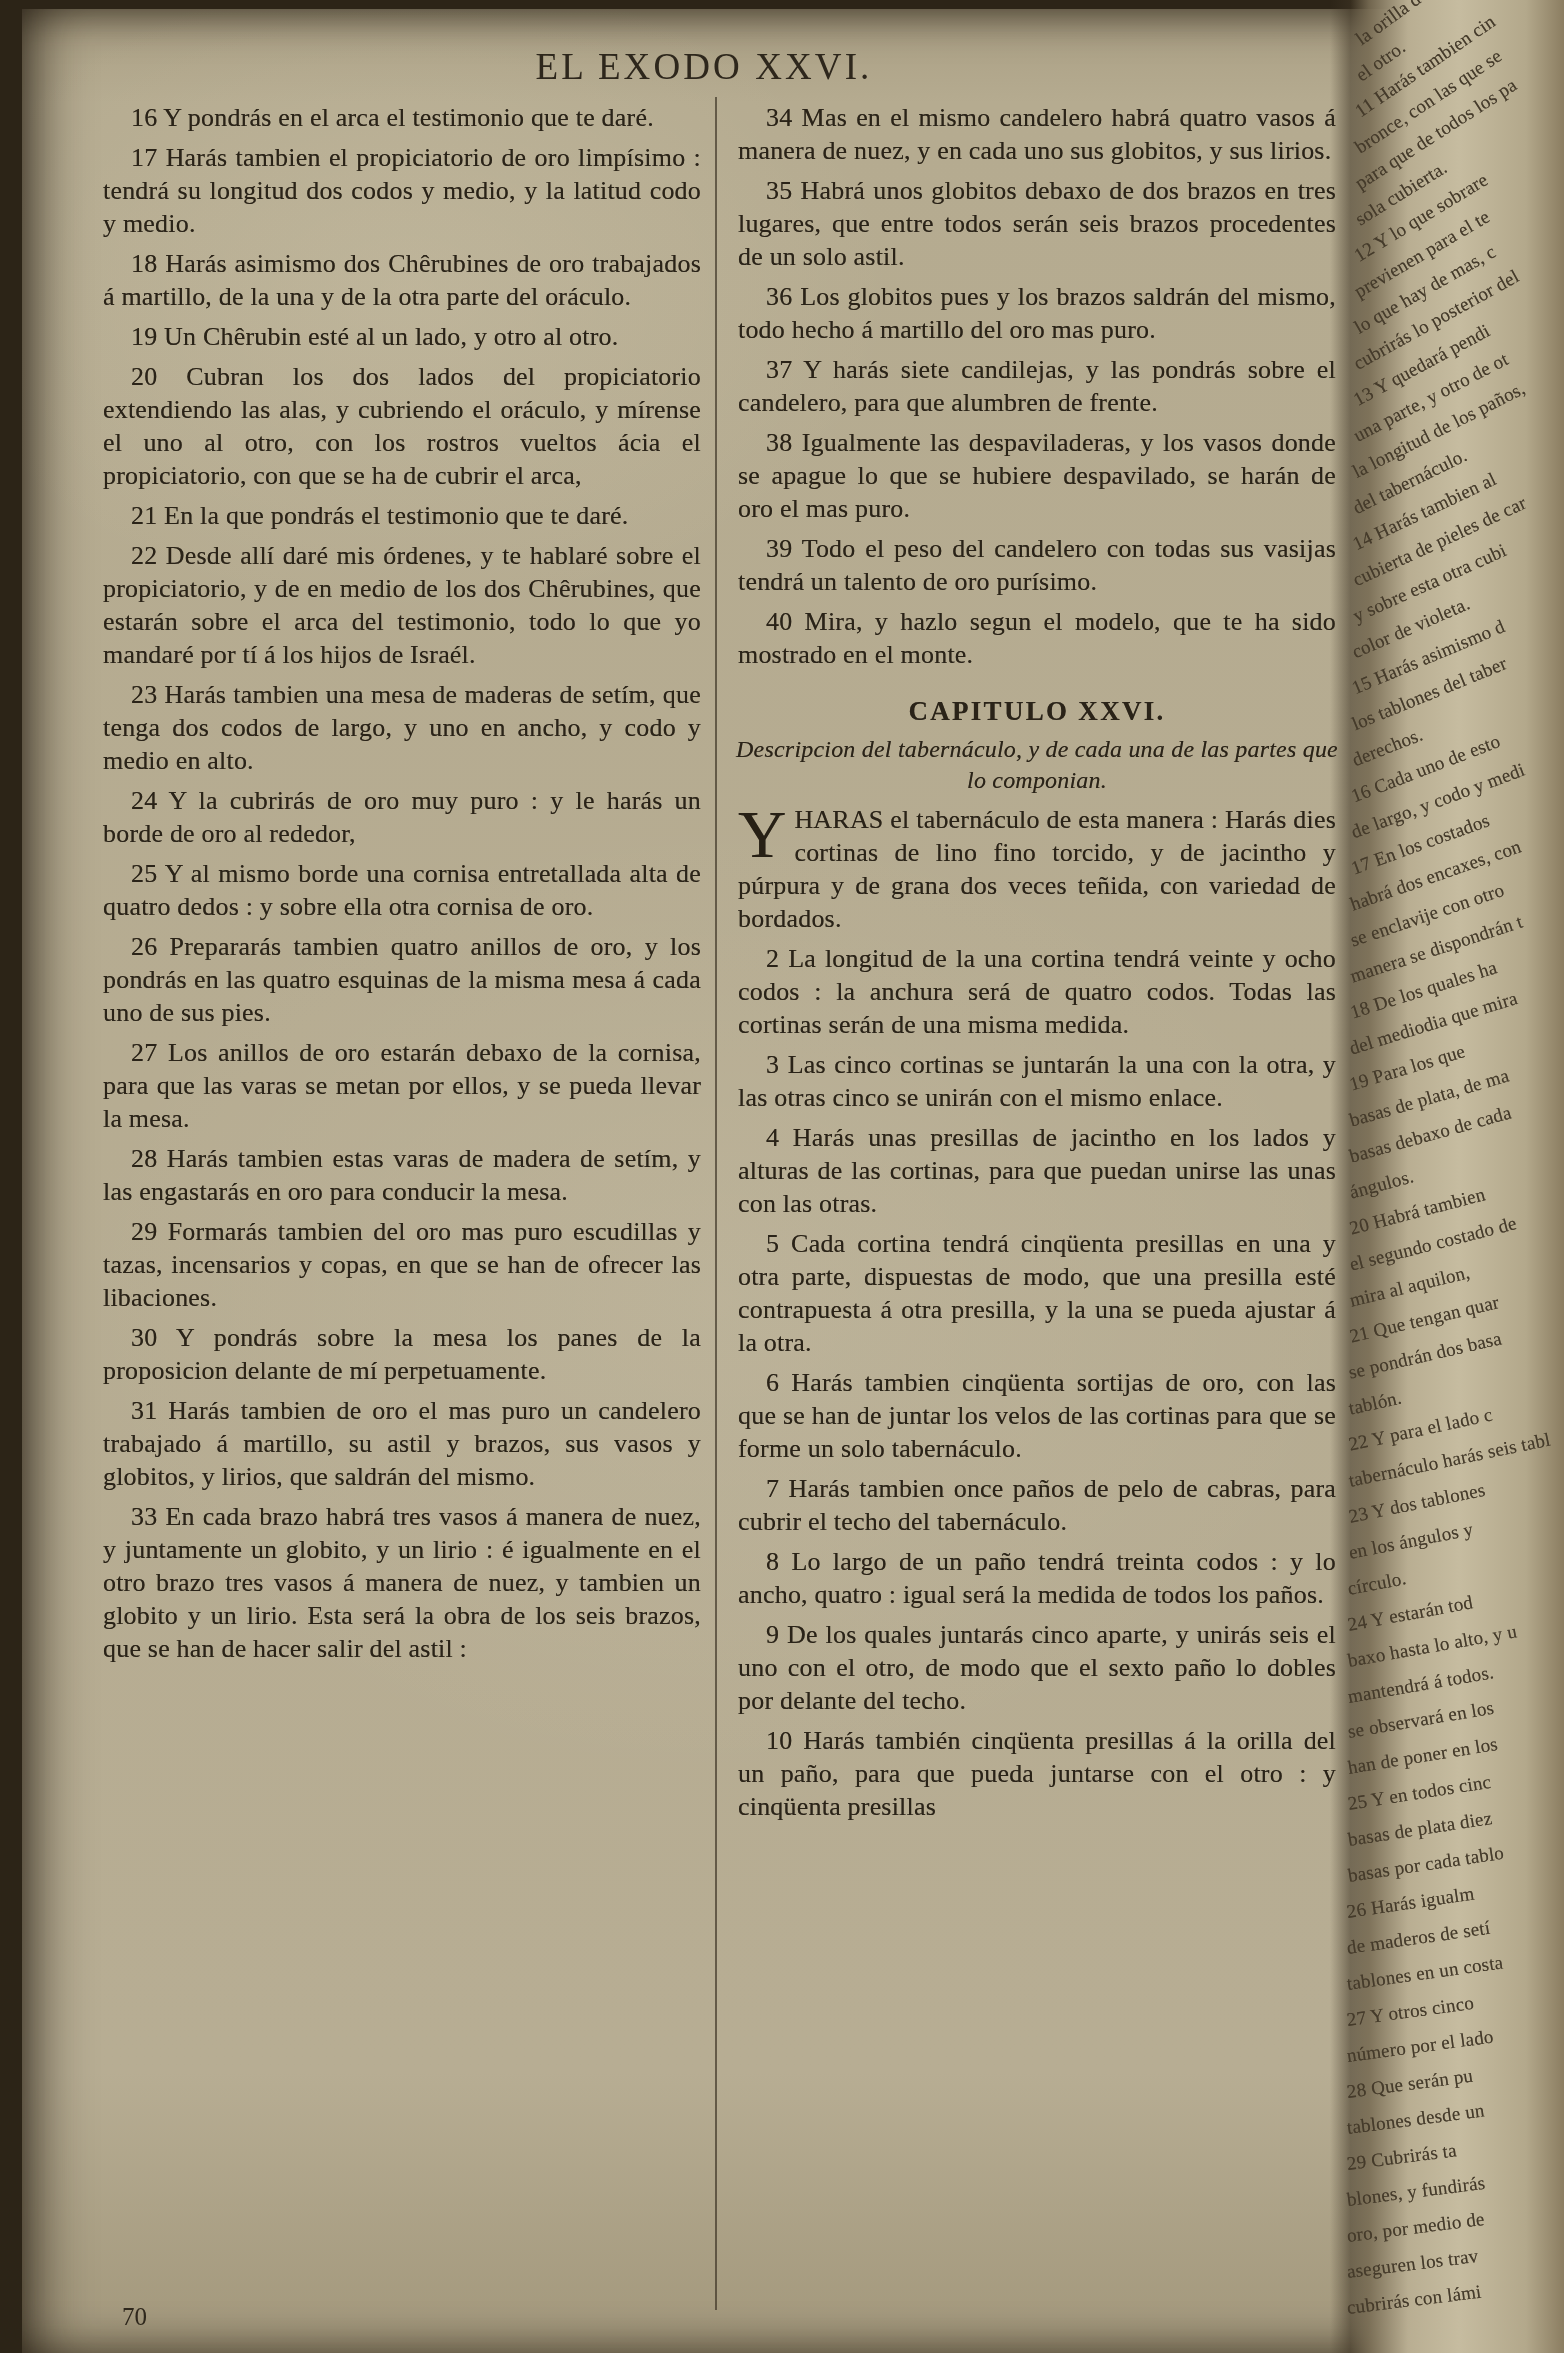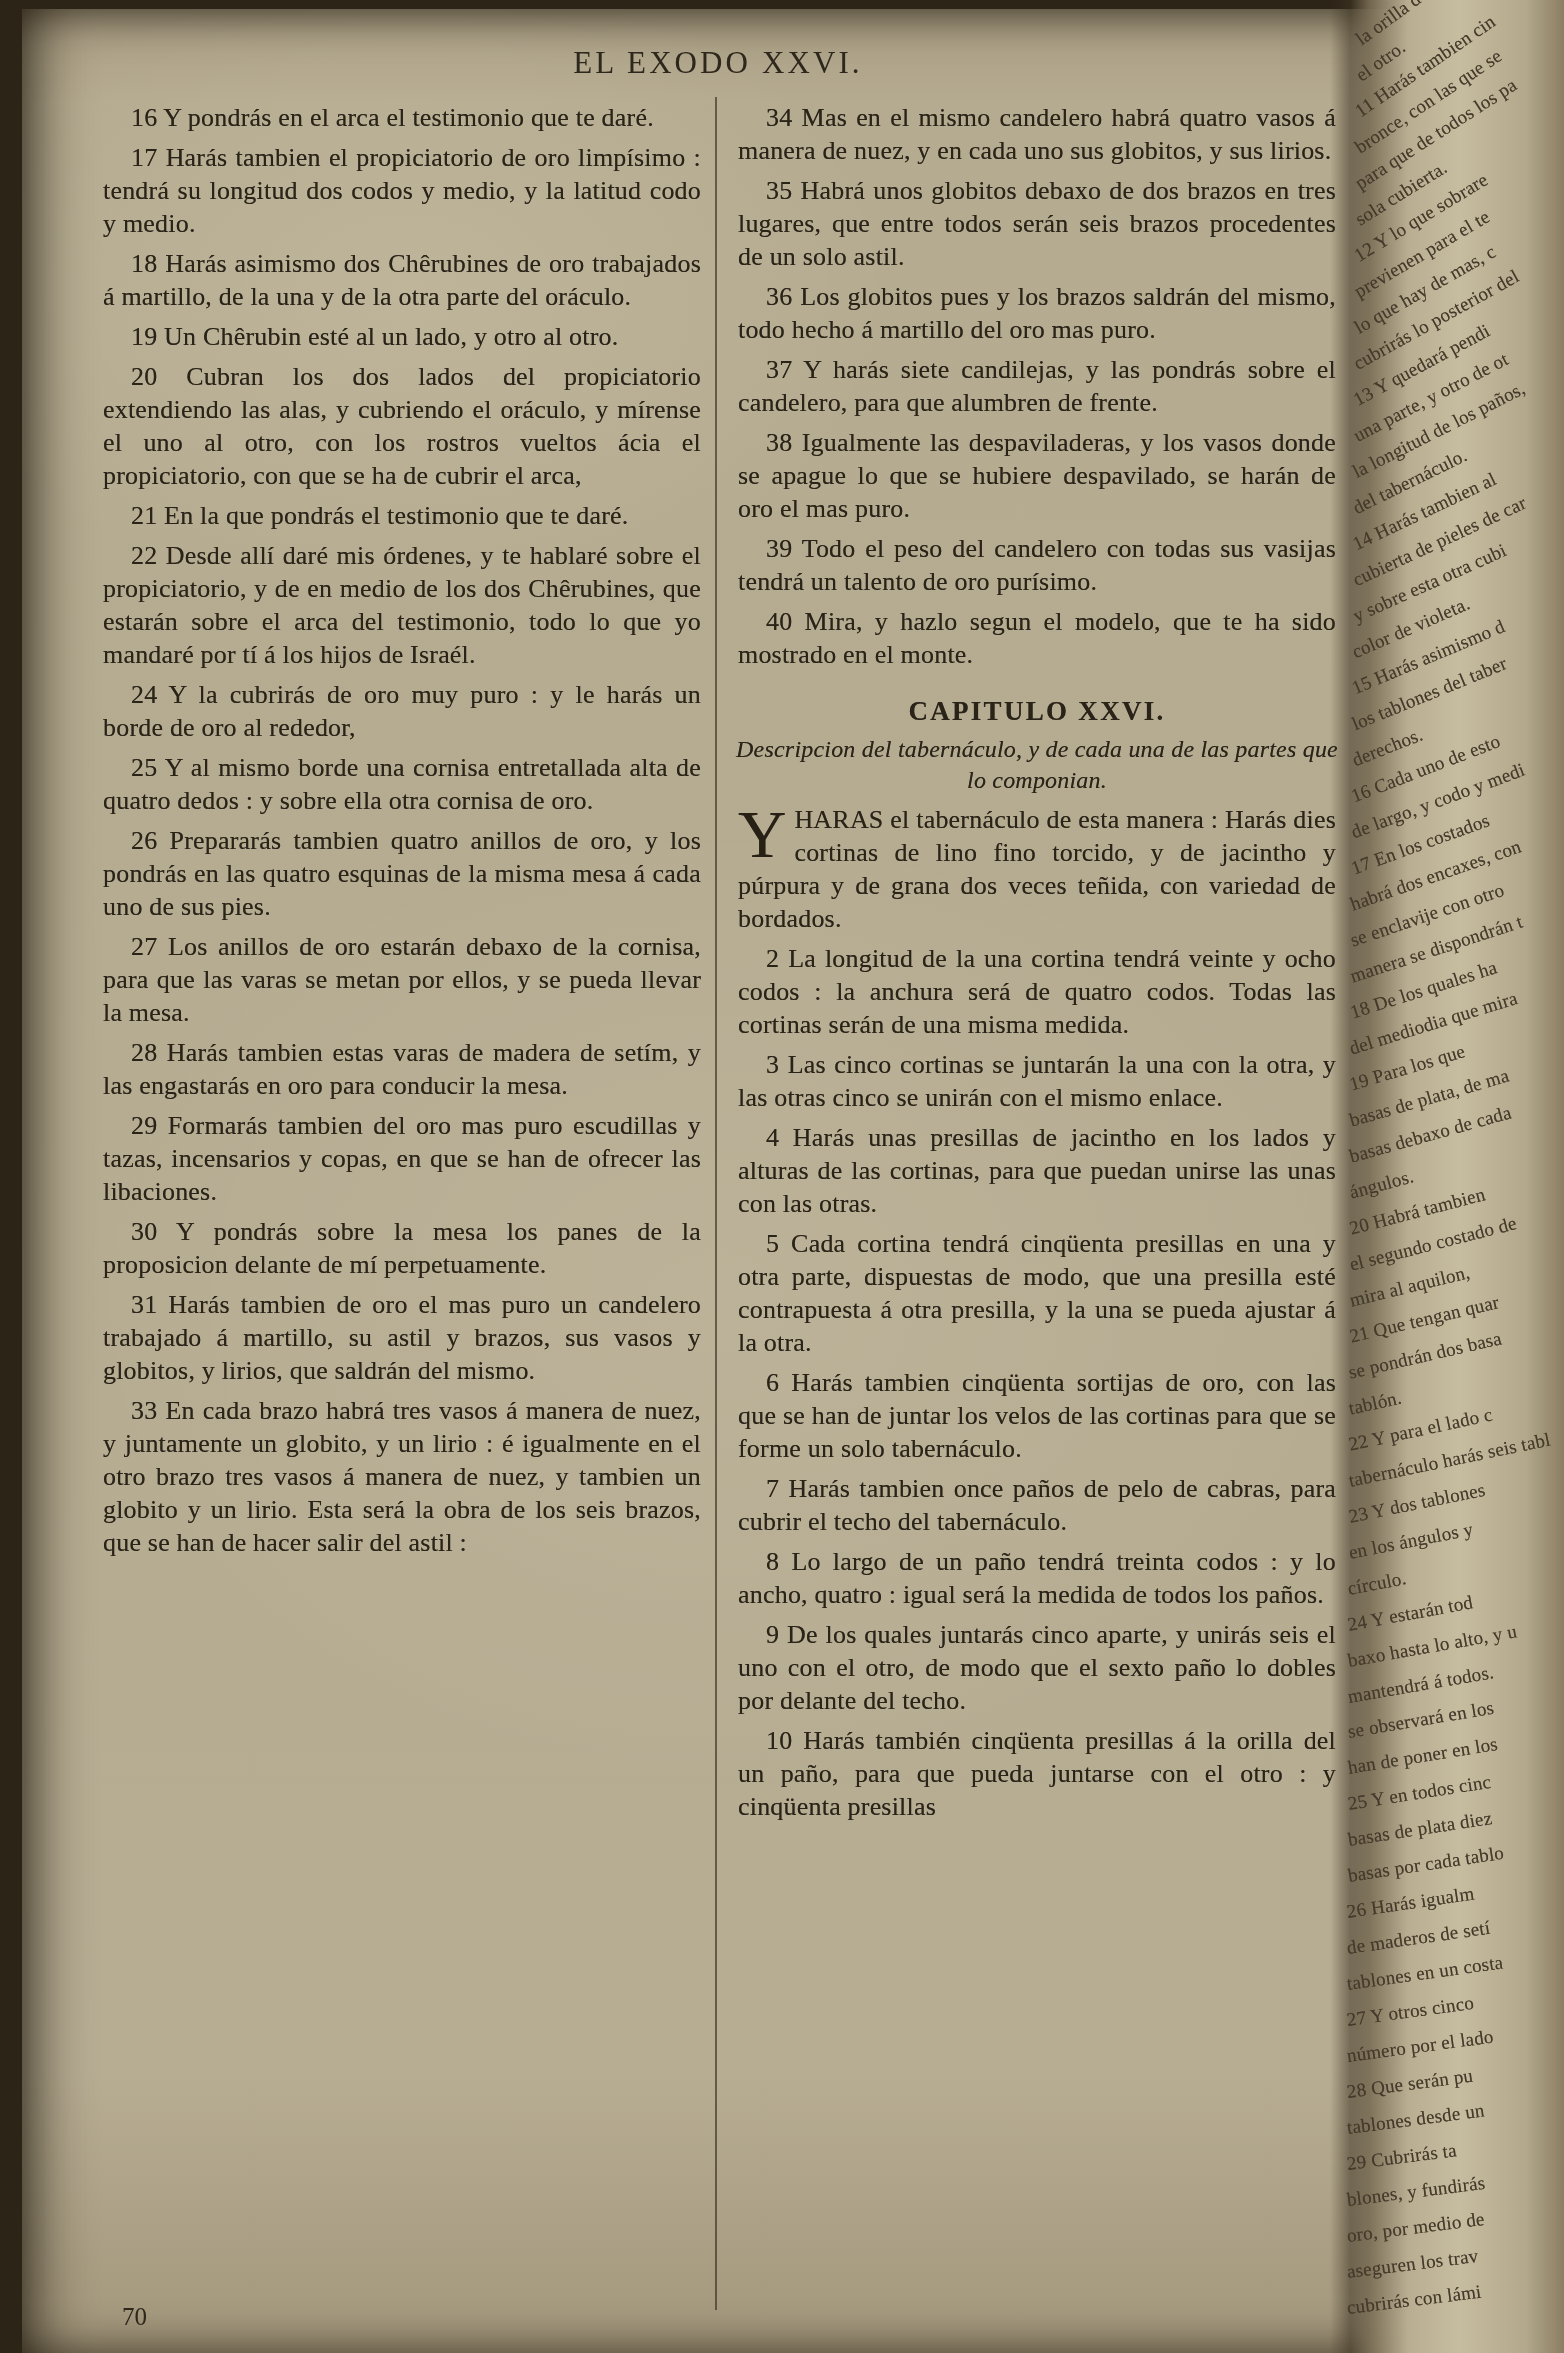--- a/index.html
+++ b/index.html
@@ -6,22 +6,22 @@
   .scene{position:relative;width:1565px;height:2354px;overflow:hidden;
          font-family:"Liberation Serif","DejaVu Serif",serif;color:#2a2318;}
   .page{position:absolute;left:22px;top:9.4px;right:0;bottom:0;
         background:
           radial-gradient(ellipse 704px 469px at 25% 12%, rgba(255,248,225,0.12), transparent 70%),
           radial-gradient(ellipse 939px 704px at 45% 55%, rgba(255,250,235,0.08), transparent 70%),
           linear-gradient(180deg,#a99e83 0%,#b5ab90 4%,#b7ad93 88%,#a2977b 100%);
         box-shadow: inset 43px 0 55px -31px rgba(25,18,8,0.75),
                     inset 0 31px 39px -23.5px rgba(25,18,8,0.6),
                     inset 0 -30px 38px -23.5px rgba(25,18,8,0.5);}
-  .running-head{position:absolute;left:70px;top:36px;width:1252px;text-align:center;
-        font-size:31px;letter-spacing:3.1px;color:#2e271c;}
+  .running-head{position:absolute;left:56px;top:36px;width:1252px;text-align:center;
+        font-size:37px;letter-spacing:3.1px;color:#2e271c;}
   .col{position:absolute;top:85px;width:612px;height:2216px;overflow:hidden;
         font-size:26px;line-height:33px;letter-spacing:0.2px;
         text-shadow:0 0 0.5px rgba(42,35,24,0.55);}
   .col-left{left:74px;}
   .col-right{left:709px;}
   .divider{position:absolute;left:693px;top:88px;width:1.6px;height:2213px;
         background:rgba(55,46,32,0.65);}
   .verse{margin:7px;text-indent:28px;text-align:justify;hyphens:auto;}
   .chapter-title{margin:23.5px 0 6.3px 0;font-size:27px;font-weight:bold;
         text-align:center;letter-spacing:2.3px;line-height:33px;}
@@ -56,20 +56,21 @@
         <p class="verse">18 Harás asimismo dos Chêrubines de oro trabajados á martillo, de la una y de la otra parte del oráculo.</p>
 
         <p class="verse">19 Un Chêrubin esté al un lado, y otro al otro.</p>
 
         <p class="verse">20 Cubran los dos lados del propiciatorio extendiendo las alas, y cubriendo el oráculo, y mírense el uno al otro, con los rostros vueltos ácia el propiciatorio, con que se ha de cubrir el arca,</p>
 
         <p class="verse">21 En la que pondrás el testimonio que te daré.</p>
 
         <p class="verse">22 Desde allí daré mis órdenes, y te hablaré sobre el propiciatorio, y de en medio de los dos Chêrubines, que estarán sobre el arca del testimonio, todo lo que yo mandaré por tí á los hijos de Israél.</p>
 
+        <p class="verse">23 Harás tambien una mesa de maderas de setím, que tenga dos codos de largo, y uno en ancho, y codo y medio en alto.</p>
 
         <p class="verse">24 Y la cubrirás de oro muy puro : y le harás un borde de oro al rededor,</p>
 
         <p class="verse">25 Y al mismo borde una cornisa entretallada alta de quatro dedos : y sobre ella otra cornisa de oro.</p>
 
         <p class="verse">26 Prepararás tambien quatro anillos de oro, y los pondrás en las quatro esquinas de la misma mesa á cada uno de sus pies.</p>
 
         <p class="verse">27 Los anillos de oro estarán debaxo de la cornisa, para que las varas se metan por ellos, y se pueda llevar la mesa.</p>
 
         <p class="verse">28 Harás tambien estas varas de madera de setím, y las engastarás en oro para conducir la mesa.</p>

